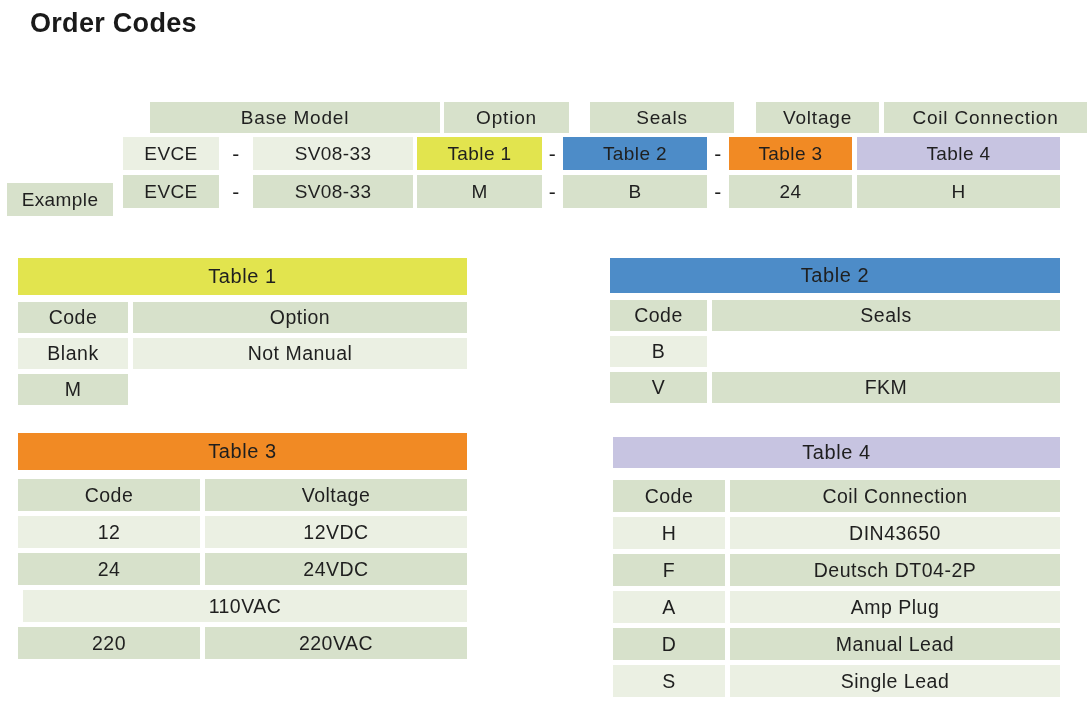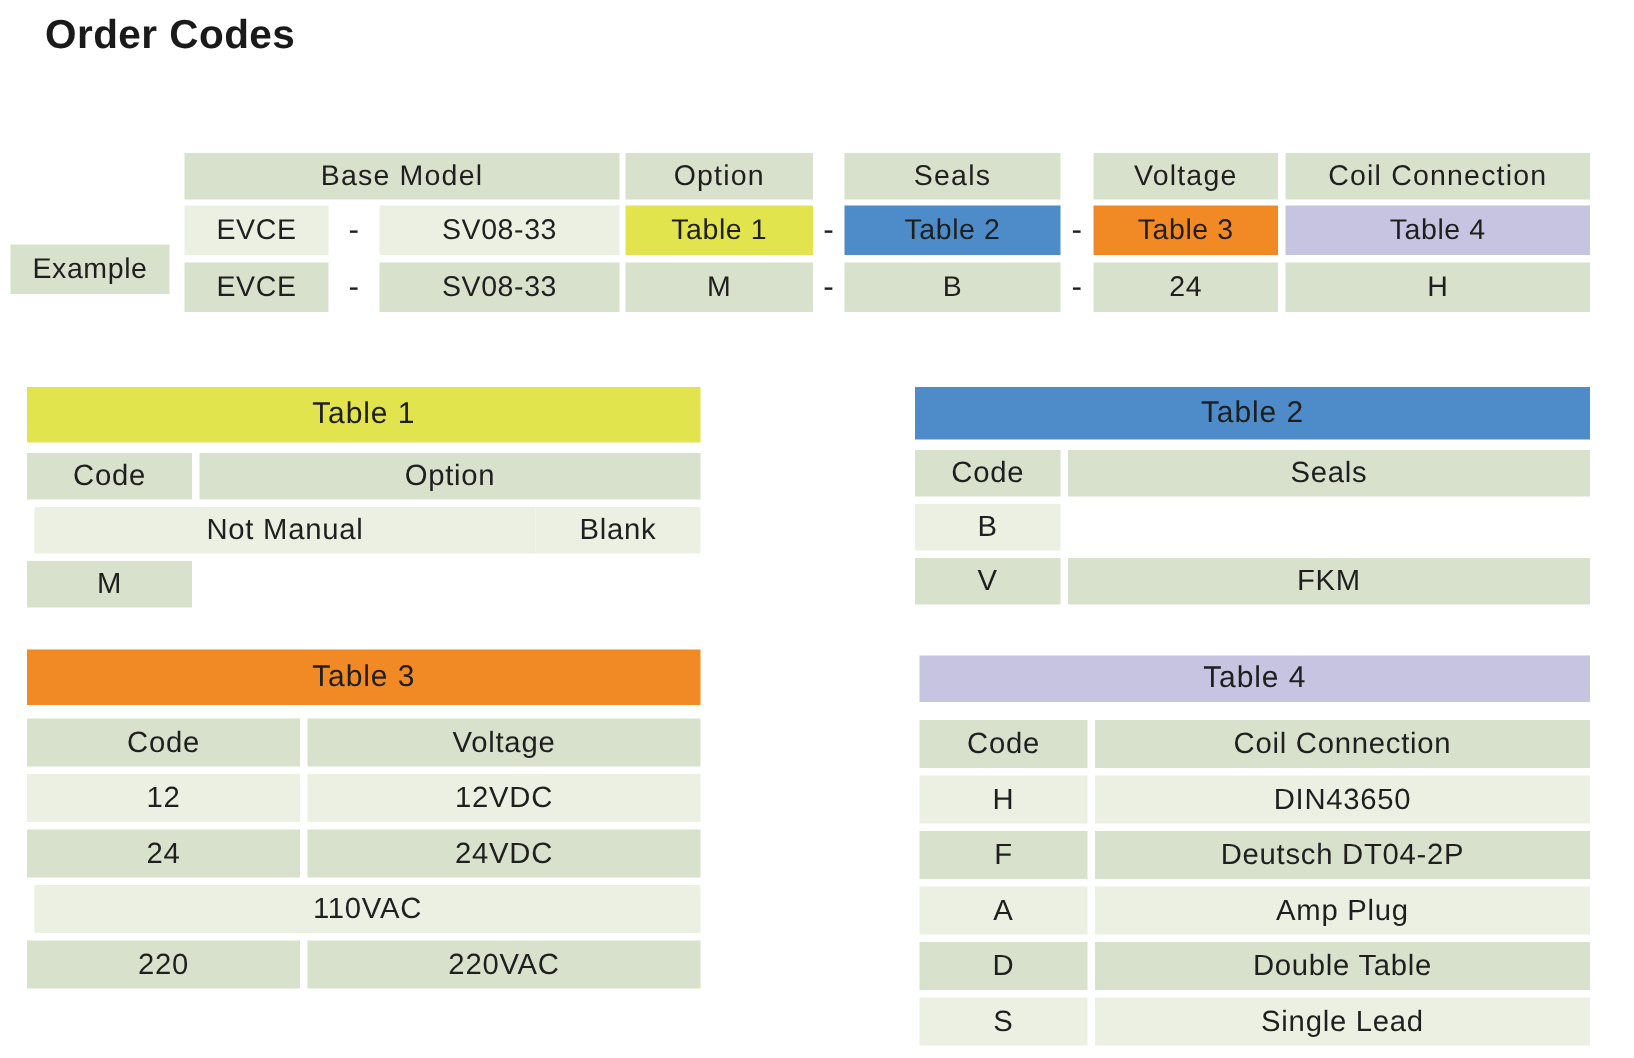--- a/index.html
+++ b/index.html
@@ -8,21 +8,21 @@
     font-family:"Liberation Sans", sans-serif; color:#1f1f1f; overflow:hidden;
   }
   .title {
     position:absolute; left:30px; top:8px;
     font-size:27px; font-weight:700; letter-spacing:0.3px; color:#1a1a1a;
   }
   .cell {
     position:absolute; display:flex; align-items:center; justify-content:center;
     font-size:19px; letter-spacing:0.4px; white-space:nowrap;
   }
-  .hdr { letter-spacing:0.8px; }
+  .hdr { letter-spacing:0.8px;margin-left:27px; }
   .gm { background:var(--green_medium, #d7e1cb); }
   .gl { background:var(--green_light, #ebf0e3); }
   .yellow   { background:var(--yellow,   #e2e44e); }
   .blue     { background:var(--blue,     #4d8cc8); }
   .orange   { background:var(--orange,   #f18a24); }
   .lavender { background:var(--lavender, #c7c4e1); }
   .dashcell { font-size:21px; font-weight:400; }
 
   .dtable { position:absolute; }
   .dt-header {
@@ -71,41 +71,41 @@
     <div class="cell gl" style="left:123px; top:137px; width:96px; height:33px;">EVCE</div>
     <div class="cell dashcell" style="left:219px; top:137px; width:34px; height:33px;">-</div>
     <div class="cell gl" style="left:253px; top:137px; width:160px; height:33px;">SV08-33</div>
     <div class="cell yellow" style="left:417px; top:137px; width:125px; height:33px;">Table 1</div>
     <div class="cell dashcell" style="left:542px; top:137px; width:21px; height:33px;">-</div>
     <div class="cell blue" style="left:563px; top:137px; width:144px; height:33px;">Table 2</div>
     <div class="cell dashcell" style="left:707px; top:137px; width:22px; height:33px;">-</div>
     <div class="cell orange" style="left:729px; top:137px; width:123px; height:33px;">Table 3</div>
     <div class="cell lavender" style="left:857px; top:137px; width:203px; height:33px;">Table 4</div>
 
-    <div class="cell gm" style="left:7px; top:163px; width:106px; height:33px;">Example</div>
+    <div class="cell gm" style="left:7px; top:183px; width:106px; height:33px;">Example</div>
     <div class="cell gm" style="left:123px; top:175px; width:96px; height:33px;">EVCE</div>
     <div class="cell dashcell" style="left:219px; top:175px; width:34px; height:33px;">-</div>
     <div class="cell gm" style="left:253px; top:175px; width:160px; height:33px;">SV08-33</div>
     <div class="cell gm" style="left:417px; top:175px; width:125px; height:33px;">M</div>
     <div class="cell dashcell" style="left:542px; top:175px; width:21px; height:33px;">-</div>
     <div class="cell gm" style="left:563px; top:175px; width:144px; height:33px;">B</div>
     <div class="cell dashcell" style="left:707px; top:175px; width:22px; height:33px;">-</div>
     <div class="cell gm" style="left:729px; top:175px; width:123px; height:33px;">24</div>
     <div class="cell gm" style="left:857px; top:175px; width:203px; height:33px;">H</div>
   </div>
 
   <div class="dtable" id="t1" style="left:18px; top:258px; width:449px;">
     <div class="dt-header yellow">Table 1</div>
     <div class="trow first">
       <div class="tcell code gm">Code</div>
       <div class="tcell val gm">Option</div>
     </div>
     <div class="trow">
+      <div class="tcell code gl">Blank</div>
       <div class="tcell val gl">Not Manual</div>
-      <div class="tcell code gl">Blank</div>
     </div>
     <div class="trow">
       <div class="tcell code gm">M</div>
     </div>
   </div>
 
   <div class="dtable" id="t2" style="left:610px; top:258px; width:450px;">
     <div class="dt-header blue">Table 2</div>
     <div class="trow first">
       <div class="tcell code gm">Code</div>
@@ -156,21 +156,21 @@
     <div class="trow">
       <div class="tcell code gm">F</div>
       <div class="tcell val gm">Deutsch DT04-2P</div>
     </div>
     <div class="trow">
       <div class="tcell code gl">A</div>
       <div class="tcell val gl">Amp Plug</div>
     </div>
     <div class="trow">
       <div class="tcell code gm">D</div>
-      <div class="tcell val gm">Double Table</div>
+      <div class="tcell val gm">Manual Lead</div>
     </div>
     <div class="trow">
       <div class="tcell code gl">S</div>
       <div class="tcell val gl">Single Lead</div>
     </div>
   </div>
 
 </div>
 
 </body></html>

